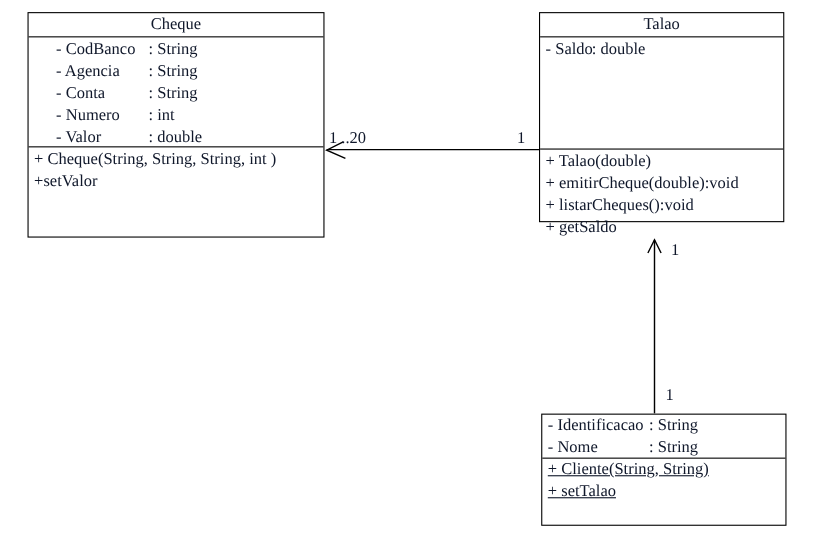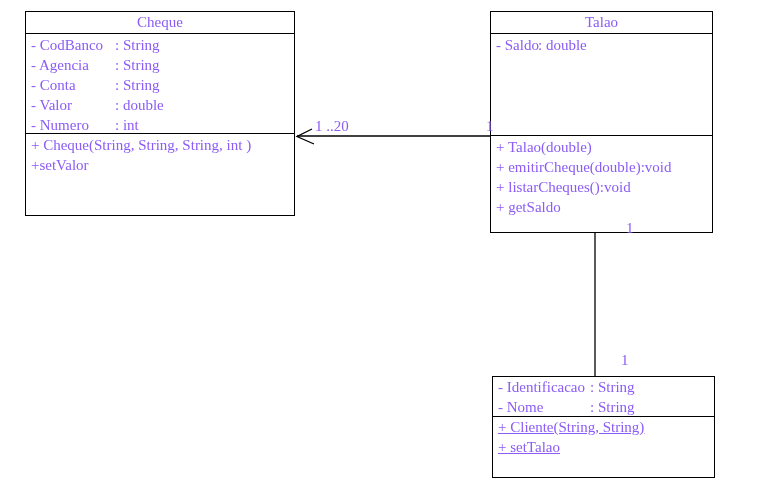--- a/index.html
+++ b/index.html
@@ -7,21 +7,21 @@
     padding: 0;
     background: #ffffff;
   }
   .canvas {
     position: relative;
     width: 758px;
     height: 504px;
     background: #ffffff;
     font-family: "Liberation Serif", "DejaVu Serif", serif;
     font-size: 15px;
-    color: #8b5cf6;
+    color: #0f172a;
     overflow: hidden;
   }
   .connector-layer {
     position: absolute;
     left: 0; top: 0;
     width: 758px; height: 504px;
     pointer-events: none;
   }
   .uml-class {
     position: absolute;
@@ -49,58 +49,57 @@
     overflow: hidden;
   }
   .row {
     padding-left: 5px;
     line-height: 20px;
     white-space: nowrap;
   }
   .nm {
     display: inline-block;
   }
-  .c-cheque .nm  { width: 84px; }
+  .c-cheque .nm  { width: 84px; margin-left: 20px; }
   .c-talao  .nm  { width: 42px; }
   .c-cliente .nm { width: 92px; }
   .mult {
     position: absolute;
     line-height: 16px;
     white-space: nowrap;
-    margin-left: 16px;
   }
 </style>
 </head>
 <body>
 
 <div class="canvas">
 
   <svg class="connector-layer" width="758" height="504" viewBox="0 0 758 504" stroke="#000000" stroke-width="1.3" fill="none">
     <line x1="297" y1="136" x2="490" y2="136"></line>
     <polyline points="312,129 297,136.5 314,144"></polyline>
     <line x1="595" y1="218" x2="595" y2="376"></line>
     <polyline points="589,230 595,218 601,230"></polyline>
   </svg>
 
   <div class="uml-class c-cheque" style="left:25px; top:11px; width:270px; height:205px;">
     <div class="title" style="height:22px;">Cheque</div>
     <div class="attrs" style="height:100px;">
       <div class="row"><span class="nm">- CodBanco</span><span>: String</span></div>
       <div class="row"><span class="nm">- Agencia</span><span>: String</span></div>
       <div class="row"><span class="nm">- Conta</span><span>: String</span></div>
+      <div class="row"><span class="nm">- Numero</span><span>: int</span></div>
       <div class="row"><span class="nm">- Valor</span><span>: double</span></div>
-      <div class="row"><span class="nm">- Numero</span><span>: int</span></div>
     </div>
     <div class="methods">
       <div class="row">+ Cheque(String, String, String, int )</div>
       <div class="row">+setValor</div>
     </div>
   </div>
 
-  <div class="uml-class c-talao" style="left:490px; top:11px; width:223px; height:222px;">
+  <div class="uml-class c-talao" style="left:490px; top:11px; width:223px; height:191px;">
     <div class="title" style="height:22px;">Talao</div>
     <div class="attrs" style="height:102px;font-family:Liberation Serif, serif;">
       <div class="row"><span class="nm">- Saldo</span><span>: double</span></div>
     </div>
     <div class="methods">
       <div class="row">+ Talao(double)</div>
       <div class="row">+ emitirCheque(double):void</div>
       <div class="row">+ listarCheques():void</div>
       <div class="row">+ getSaldo</div>
     </div>

